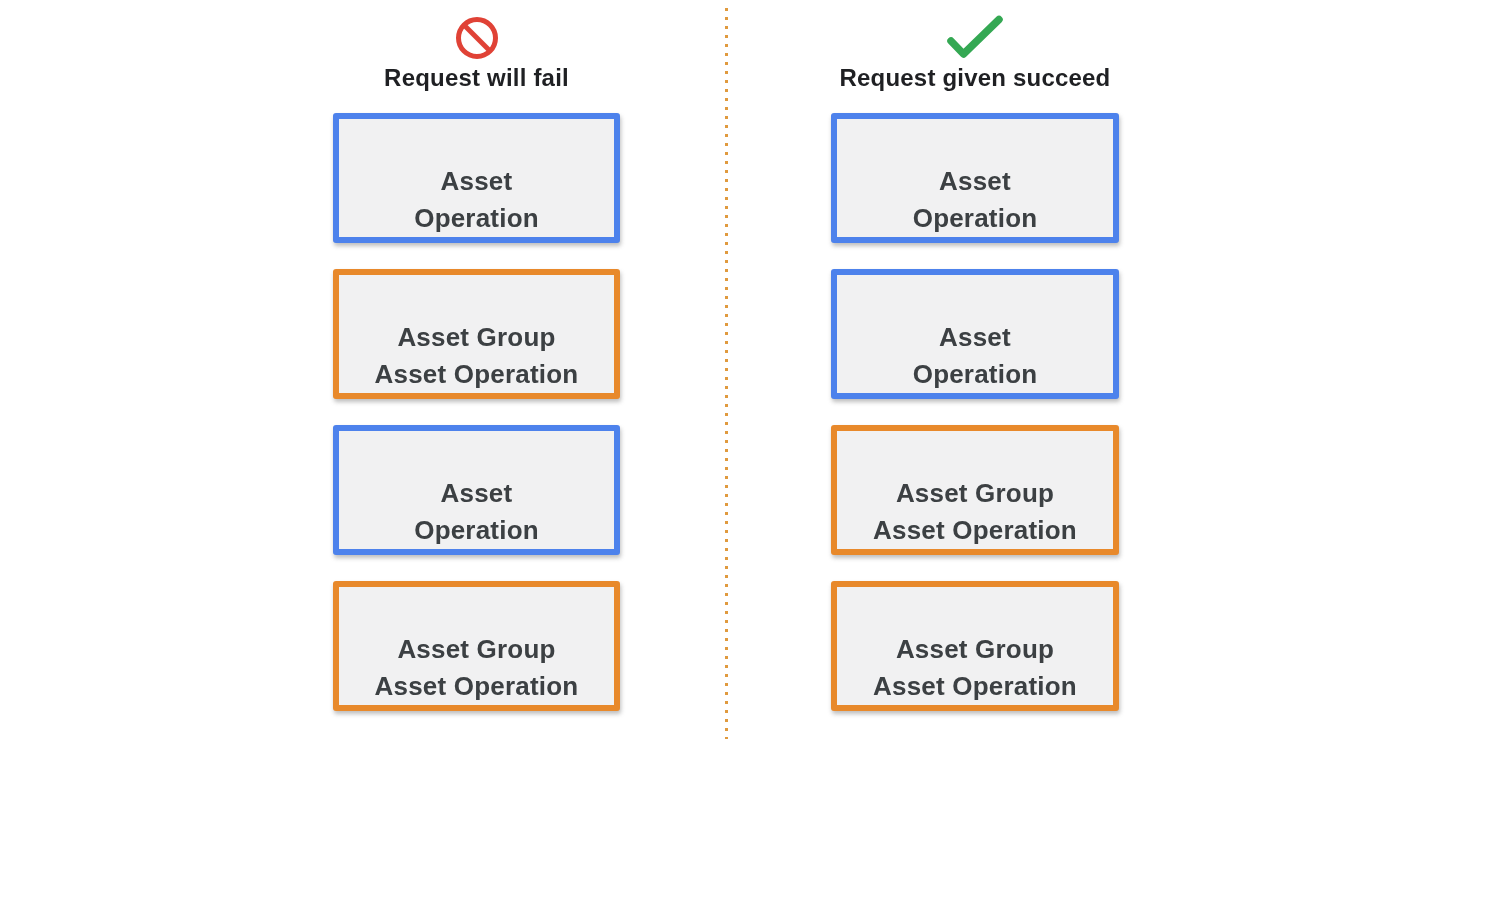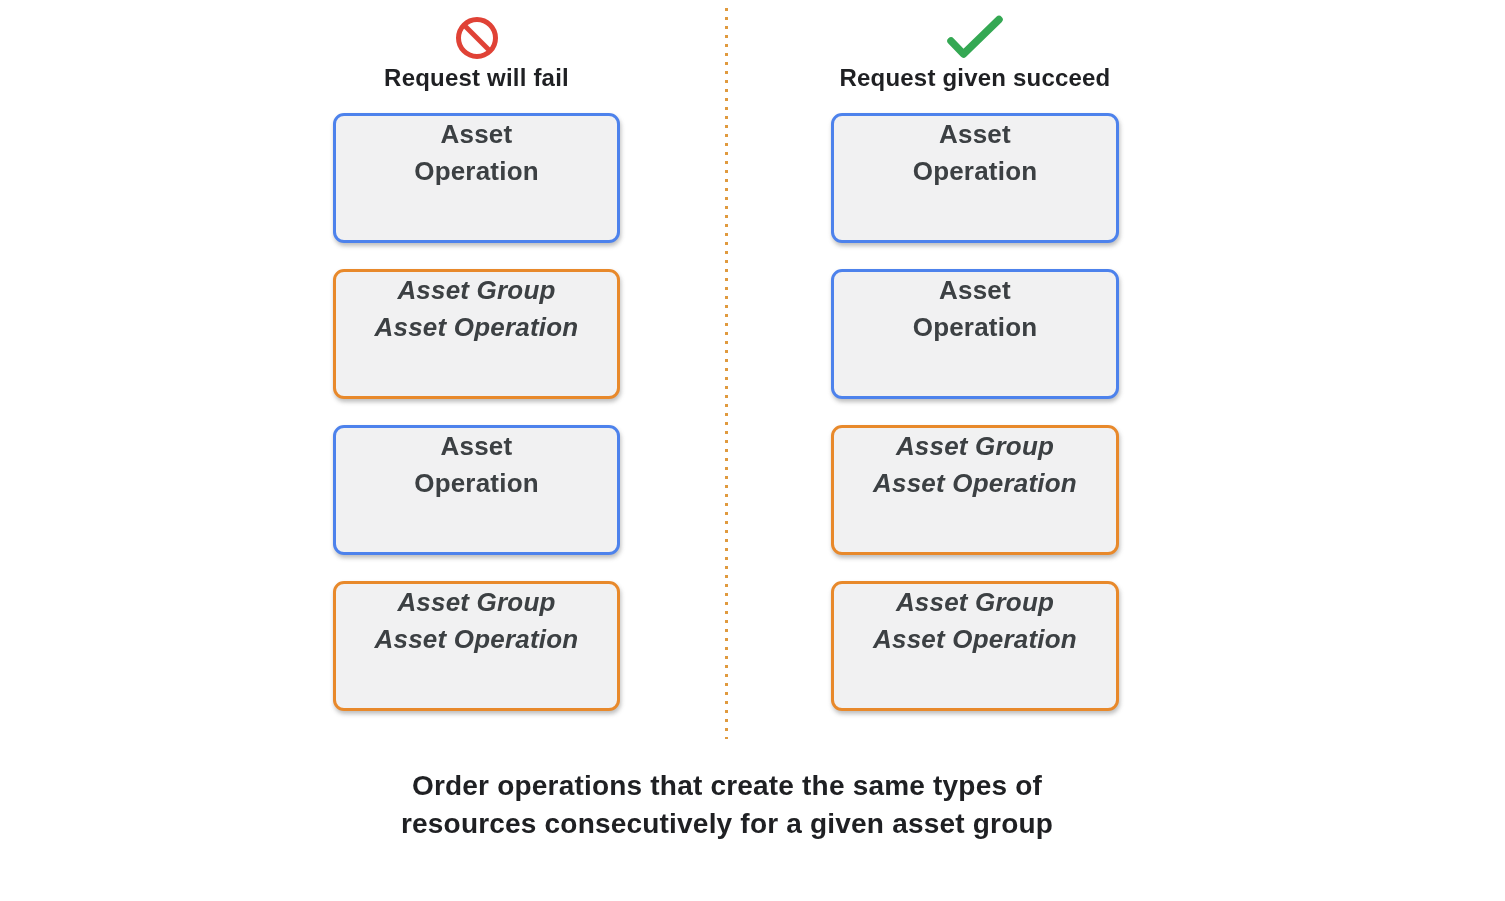--- a/index.html
+++ b/index.html
@@ -54,30 +54,30 @@
     color: var(--heading-text);
     letter-spacing: 0.2px;
   }
   .boxes {
     display: flex;
     flex-direction: column;
     gap: 26px;
   }
   .box {
     height: 130px;
-    border: 3px solid #b91c1c;
-    border-radius: 11px;
+    border: 6px solid #b91c1c;
+    border-radius: 3px;
     background: var(--box-background);
     display: flex;
-    align-items: flex-start;
+    align-items: flex-end;
     justify-content: center;
     box-shadow: 1px 3px 4px rgba(110, 110, 110, 0.45);
   }
   .box[data-type="blue"] { border-color: var(--blue-border); }
-  .box[data-type="orange"] { border-color: var(--orange-border); font-style: italic; }
+  .box[data-type="orange"] { border-color: var(--orange-border); }
   .box-label {
     font-size: 26px;
     font-weight: 700;
     line-height: 37px;
     color: var(--box-text);
     text-align: center;
     white-space: pre-line;
     letter-spacing: 0.2px;
   }
   .divider {
@@ -165,16 +165,14 @@
         <span class="box-label">Asset Group
 Asset Operation</span>
       </div>
       <div class="box" data-type="orange">
         <span class="box-label">Asset Group
 Asset Operation</span>
       </div>
     </div>
   </div>
 
-  <div class="caption">Order operations that create the same types of
-resources consecutively for a given asset group</div>
 
 </div>
 
 </body></html>

